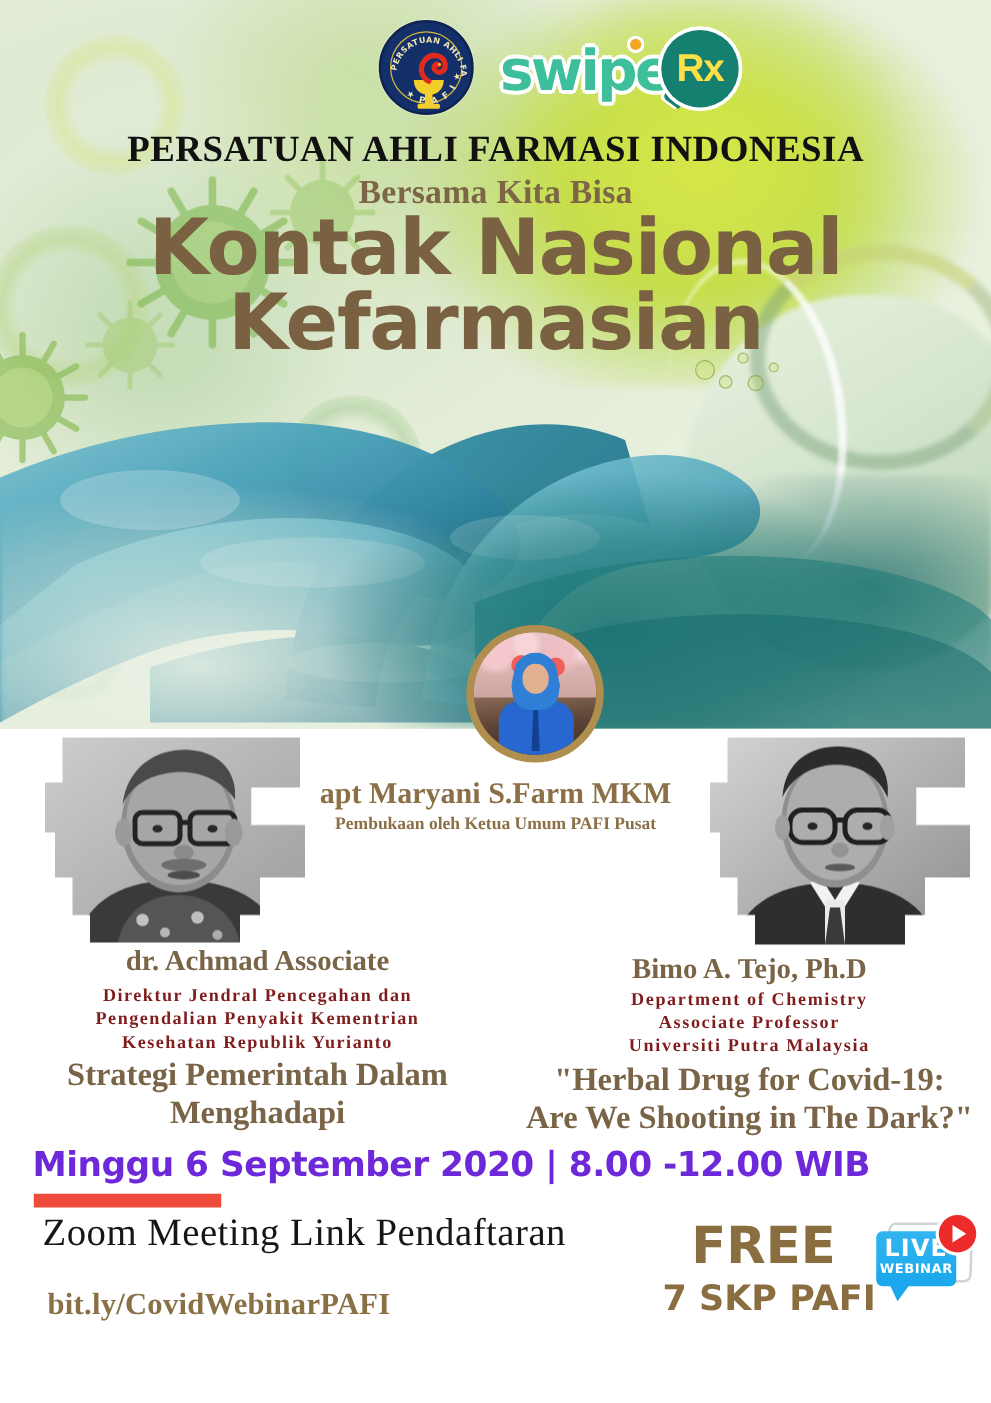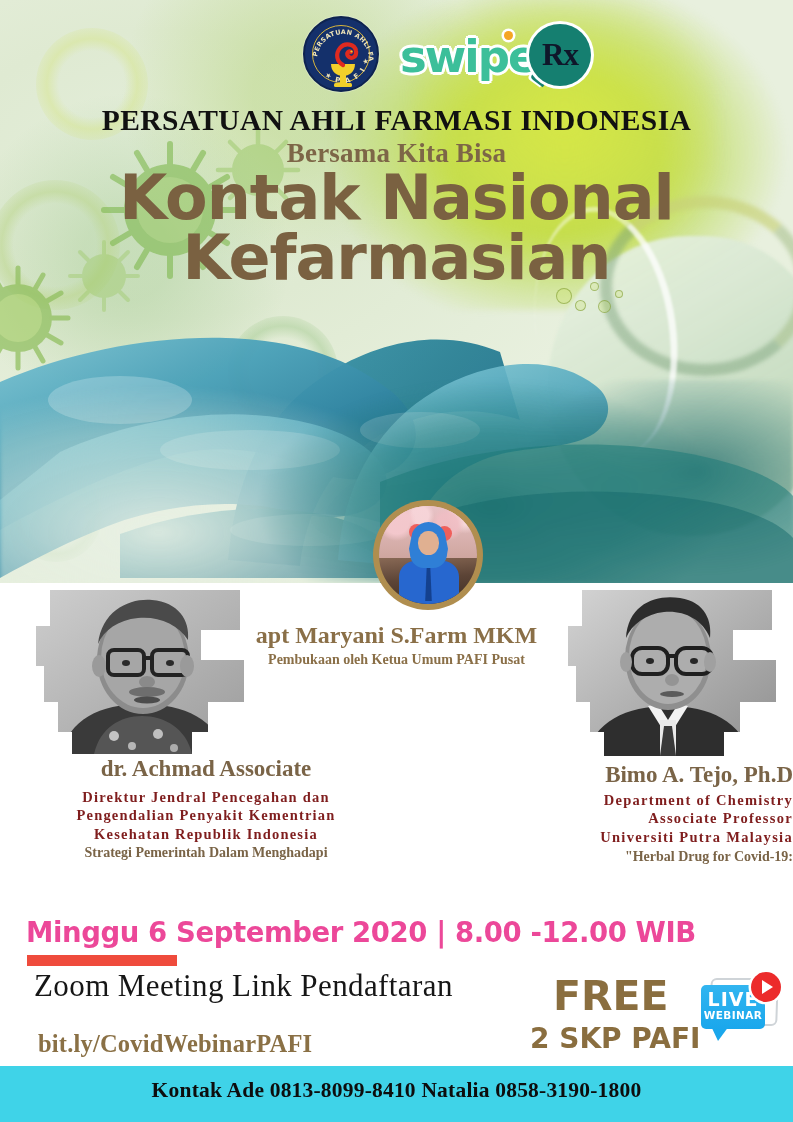--- a/index.html
+++ b/index.html
@@ -131,22 +131,22 @@
   }
   .rx-tail {
     position:absolute; left:133px; top:46px; width:16px; height:16px;
     background:#157f70; transform:rotate(36deg);
     border-radius:0 0 0 4px;
     box-shadow:-2px 2px 0 0 #ffffff;
   }
   .rx-text {
     position:absolute; left:0; top:0; width:62px; height:62px;
     display:flex; align-items:center; justify-content:center;
-    font-family:Liberation Serif, serif; font-weight:700; font-size:31px;
-    color:#0f172a; letter-spacing:-1px;
+    font-family:Liberation Sans, sans-serif; font-weight:700; font-size:31px;
+    color:#fde047; letter-spacing:-1px;
   }
 
   
   .org-name {
     position:absolute; left:0; top:104px; width:793px;
     text-align:center;
     font-family:"Liberation Serif", serif;
     font-weight:700; font-size:29.5px; letter-spacing:0.4px;
     color:#111111;
   }
@@ -245,43 +245,43 @@
     font-family:"Liberation Serif", serif; font-weight:700; font-size:24px;
     color:#8a6f47;
   }
   .center-role {
     position:absolute; left:0; top:652px; width:793px; text-align:center;
     font-family:"Liberation Serif", serif; font-weight:700; font-size:14px;
     color:#8a6f47;
   }
 
   .left-block { position:absolute; left:0; top:756px; width:412px; text-align:center; }
-  .right-block { position:absolute; left:406px; top:762px; width:387px; text-align:right; }
+  .right-block { position:absolute; left:406px; top:762px; width:387px; text-align:center; }
 
   .sp-name {
     font-family:"Liberation Serif", serif; font-weight:700; font-size:23px;
     color:#7a6447; line-height:1.12;
   }
   .sp-aff {
     font-family:"Liberation Serif", serif; font-weight:700; font-size:14.5px;
     color:#7f1d1d; letter-spacing:1.2px; line-height:1.28; margin-top:6px;
   }
   .sp-topic {
-    font-family:"Liberation Serif", serif; font-weight:700; font-size:14px;
+    font-family:"Liberation Serif", serif; font-weight:700; font-size:26px;
     color:#7a6447; line-height:1.14; margin-top:2px;
   }
   .right-block .sp-aff { letter-spacing:1.3px; margin-top:3px; }
   .right-block .sp-topic { margin-top:3px; }
 
   
   .date-line {
     position:absolute; left:26px; top:916px;
     font-family:"DejaVu Sans", sans-serif; font-weight:700; font-size:27.5px;
     letter-spacing:-0.4px;
-    color:#ec4899;
+    color:#6d28d9;
     white-space:nowrap;
   }
   .red-bar {
     position:absolute; left:27px; top:955px; width:150px; height:11px;
     background:#ef4b3c;
   }
 
   
   .zoom-line {
     position:absolute; left:34px; top:968px;
@@ -623,54 +623,52 @@
       <ellipse cx="66" cy="76" rx="6" ry="10" fill="#a0a0a0"></ellipse>
       <ellipse cx="150" cy="76" rx="6" ry="10" fill="#a0a0a0"></ellipse>
     </svg>
   </div>
 
   <div class="left-block">
     <div class="sp-name">dr. Achmad Associate</div>
     <div class="sp-aff">
       <div>Direktur Jendral Pencegahan dan</div>
       <div>Pengendalian Penyakit Kementrian</div>
-      <div>Kesehatan Republik Indonesia</div>
+      <div>Kesehatan Republik Yurianto</div>
     </div>
     <div class="sp-topic">
       <div>Strategi Pemerintah Dalam Menghadapi</div>
     </div>
   </div>
 
   <div class="right-block">
     <div class="sp-name">Bimo A. Tejo, Ph.D</div>
     <div class="sp-aff">
       <div>Department of Chemistry</div>
       <div>Associate Professor</div>
       <div>Universiti Putra Malaysia</div>
     </div>
     <div class="sp-topic">
       <div>"Herbal Drug for Covid-19:</div>
+      <div>Are We Shooting in The Dark?"</div>
     </div>
   </div>
 
   <div class="date-line">Minggu  6 September  2020 | 8.00 -12.00 WIB</div>
   <div class="red-bar"></div>
 
   <div class="zoom-line">Zoom Meeting  Link  Pendaftaran</div>
   <div class="bitly">bit.ly/CovidWebinarPAFI</div>
 
   <div class="free">FREE</div>
-  <div class="skp">2 SKP PAFI</div>
+  <div class="skp">7 SKP PAFI</div>
 
   <div class="live-badge">
     <div class="lb-outline"></div>
     <div class="lb-tail"></div>
     <div class="lb-card"></div>
     <div class="lb-live">LIVE</div>
     <div class="lb-web">WEBINAR</div>
     <div class="lb-play"></div>
   </div>
 
-  <div class="footer">
-    <div class="footer-text">Kontak Ade 0813-8099-8410 Natalia 0858-3190-1800</div>
-  </div>
 
 </div>
 
 </body></html>

